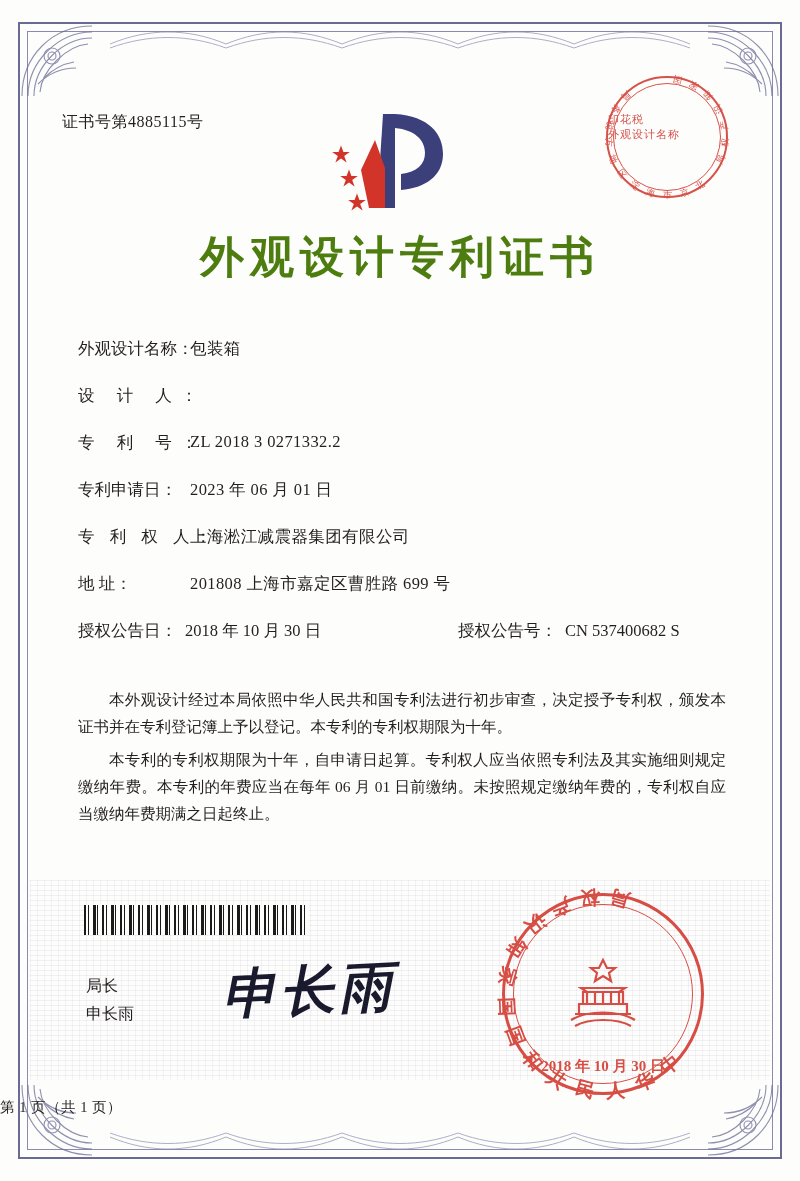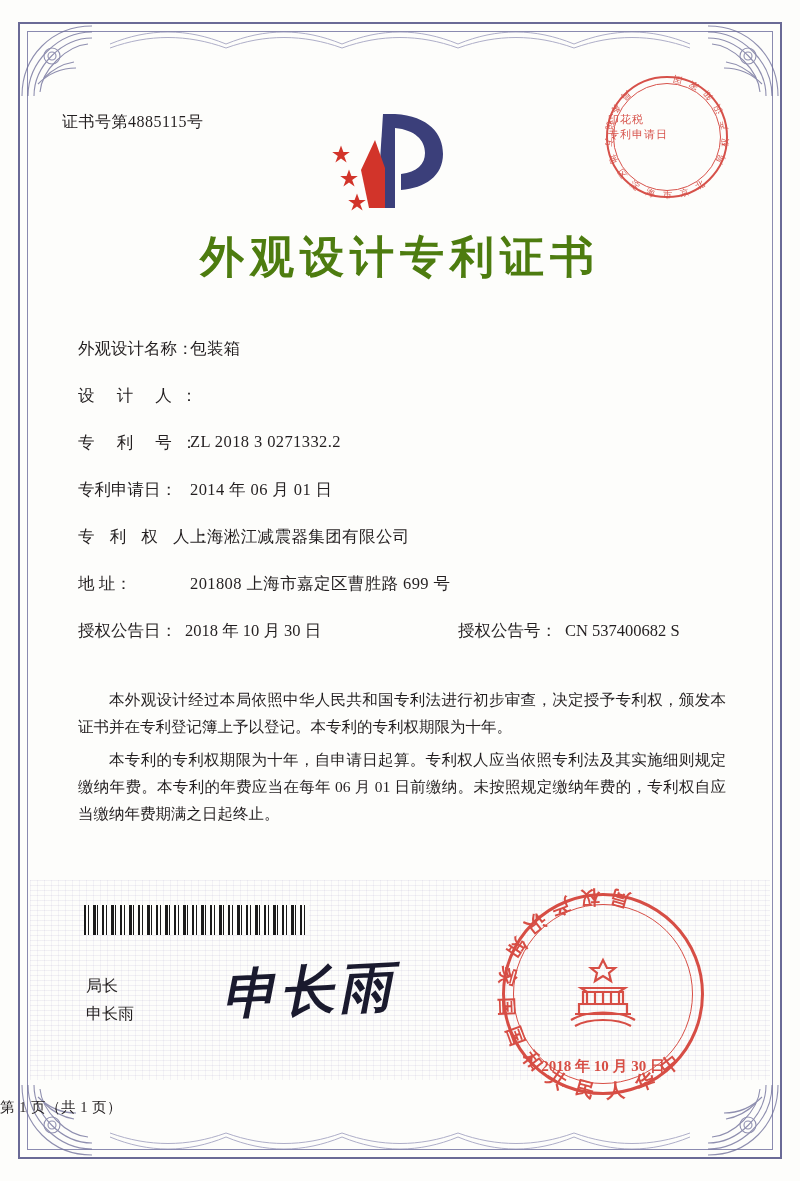--- a/index.html
+++ b/index.html
@@ -405,21 +405,21 @@
       <span style="transform:rotate(105deg) translate(-52px) rotate(90deg)">国</span>
       <span style="transform:rotate(122deg) translate(-52px) rotate(90deg)">家</span>
       <span style="transform:rotate(139deg) translate(-52px) rotate(90deg)">知</span>
       <span style="transform:rotate(156deg) translate(-52px) rotate(90deg)">识</span>
       <span style="transform:rotate(173deg) translate(-52px) rotate(90deg)">产</span>
       <span style="transform:rotate(190deg) translate(-52px) rotate(90deg)">权</span>
       <span style="transform:rotate(207deg) translate(-52px) rotate(90deg)">局</span>
     </div>
     <div class="center-lines">
       <div>印花税</div>
-      <div>专利申请日</div>
+      <div>外观设计名称</div>
     </div>
   </div>
 
   <div class="title">外观设计专利证书</div>
 
   <div class="fields">
 
     <div class="field-row">
       <div class="field-label">外观设计名称：</div>
       <div class="field-value">包装箱</div>
@@ -430,21 +430,21 @@
       <div class="field-value blank"></div>
     </div>
 
     <div class="field-row">
       <div class="field-label sp1">专 利 号：</div>
       <div class="field-value">ZL 2018 3 0271332.2</div>
     </div>
 
     <div class="field-row">
       <div class="field-label">专利申请日：</div>
-      <div class="field-value">2014 年 06 月 01 日</div>
+      <div class="field-value">2023 年 06 月 01 日</div>
     </div>
 
     <div class="field-row">
       <div class="field-label sp2">专 利 权 人：</div>
       <div class="field-value">上海淞江减震器集团有限公司</div>
     </div>
 
     <div class="field-row">
       <div class="field-label">地      址：</div>
       <div class="field-value">201808 上海市嘉定区曹胜路 699 号</div>

